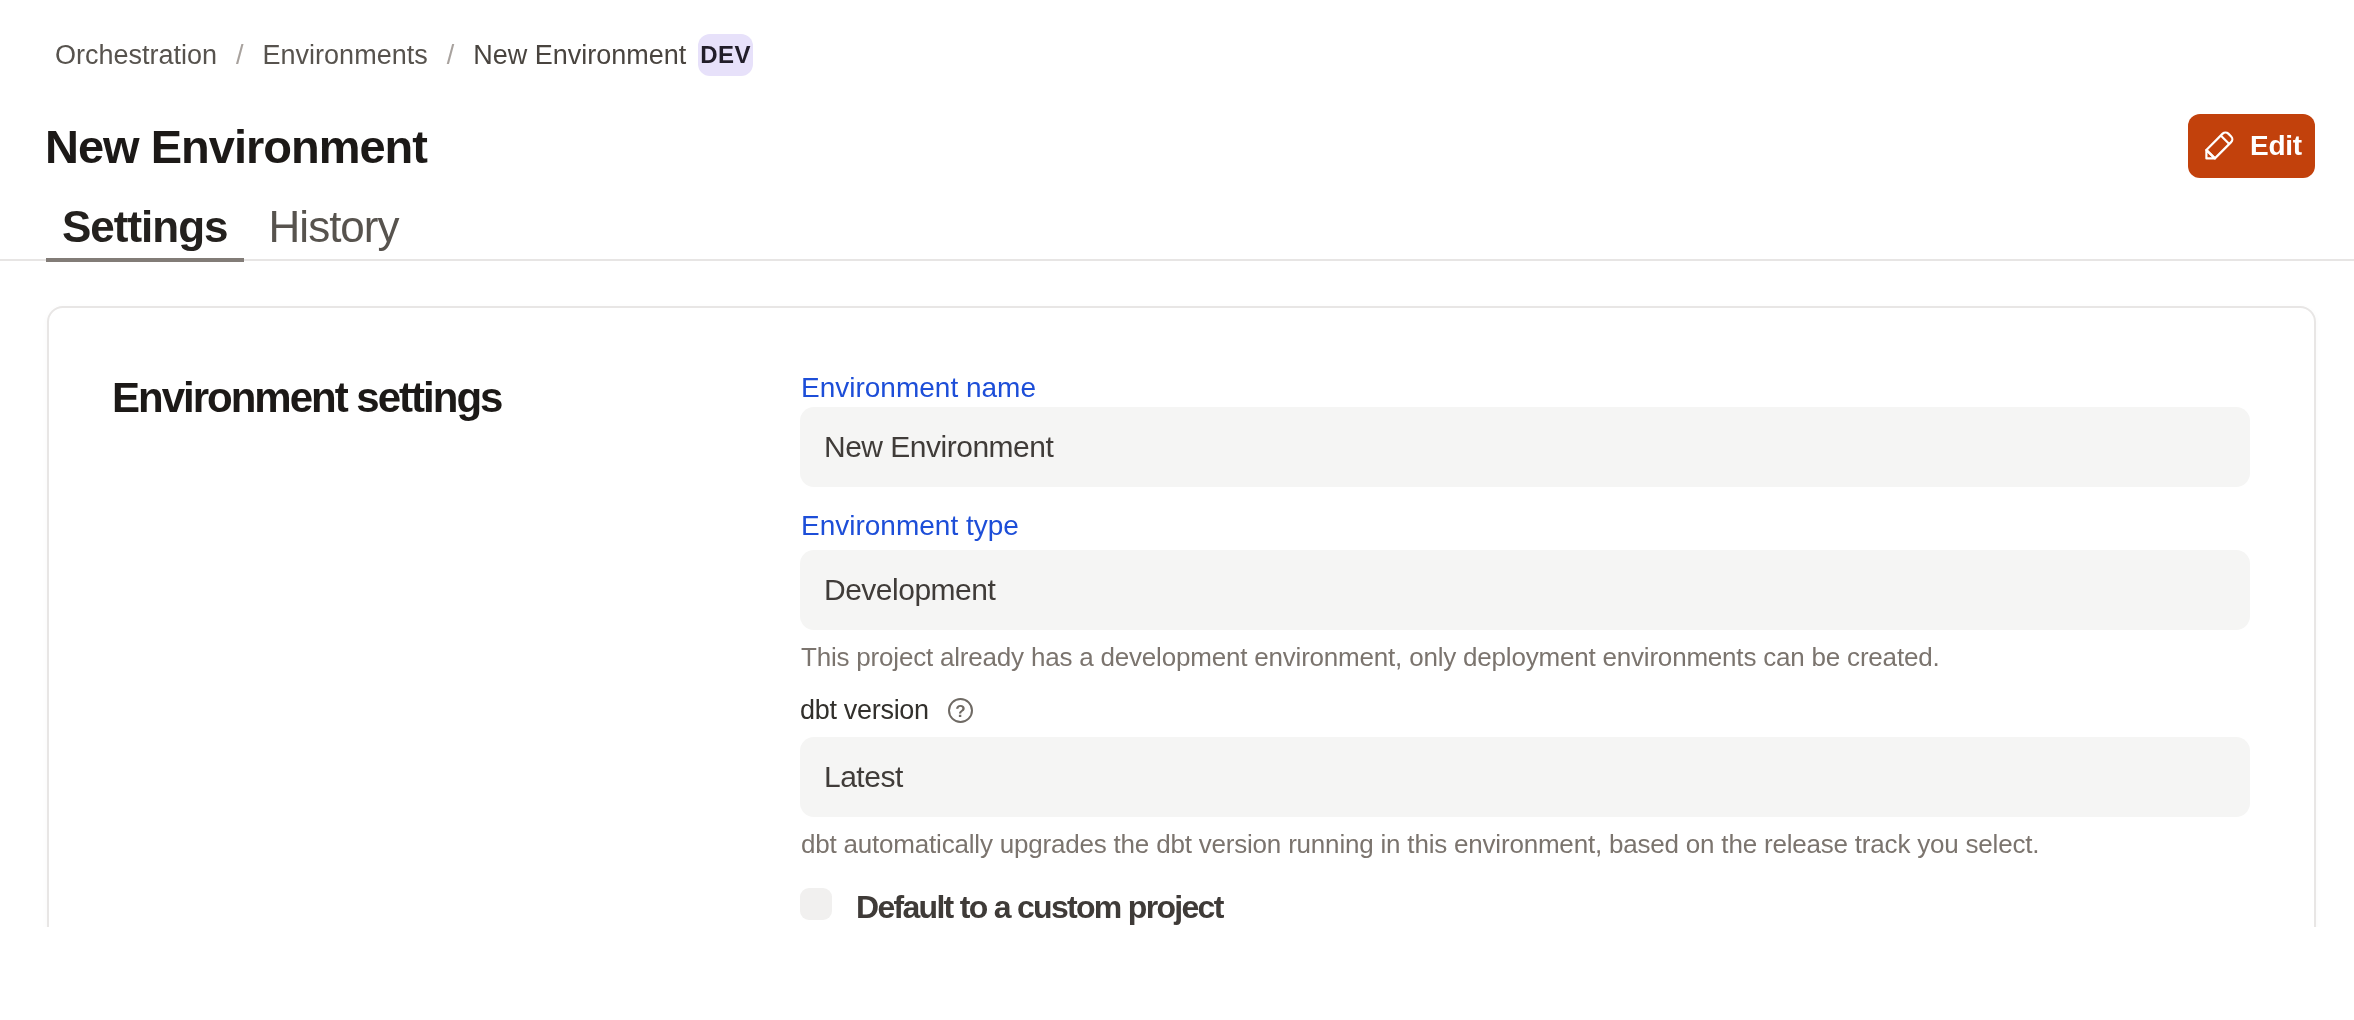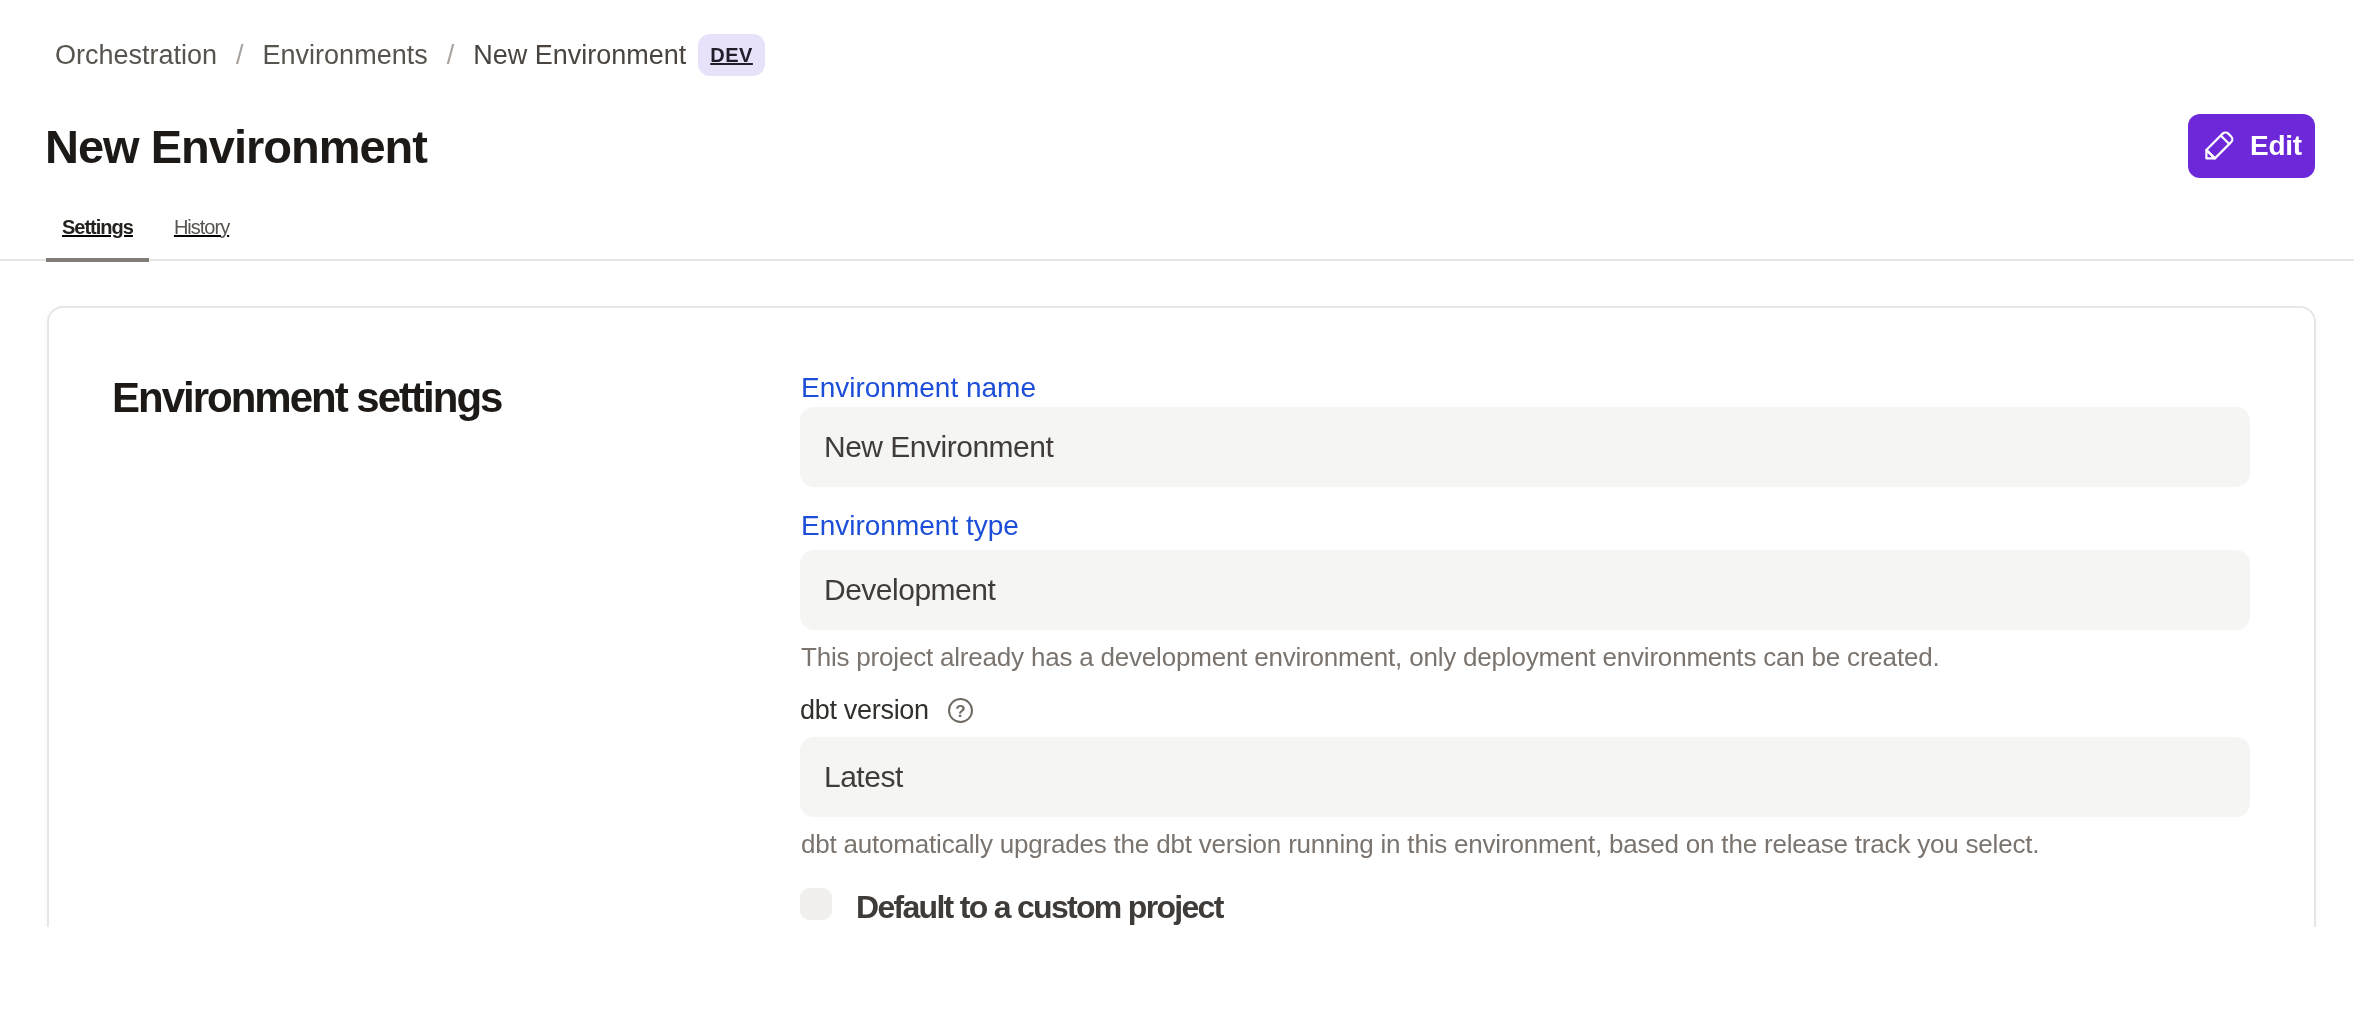--- a/index.html
+++ b/index.html
@@ -4,32 +4,32 @@
 <style>
   * { margin:0; padding:0; box-sizing:border-box; }
   html,body { width:2354px; height:1020px; background:#ffffff; font-family:"Liberation Sans",sans-serif; }
   .abs { position:absolute; }
   .page { position:relative; width:2354px; height:927px; overflow:hidden; }
 
   
   .crumbs { left:55px; top:32px; height:46px; display:flex; align-items:center; font-size:27px; color:#57534e; white-space:nowrap; }
   .crumbs .sep { color:#a8a29e; margin:0 19px; }
   .crumbs .cur { color:#49443f; }
-  .badge { display:inline-flex; align-items:center; justify-content:center; margin-left:12px; height:42px; padding:0 12px; background:#e7e1fa; border-radius:12px; font-size:20px; font-weight:bold; color:#211d29; letter-spacing:0.5px;text-decoration:underline; }
+  .badge { display:inline-flex; align-items:center; justify-content:center; margin-left:12px; height:42px; padding:0 2px; background:#e7e1fa; border-radius:12px; font-size:24px; font-weight:bold; color:#211d29; letter-spacing:0.5px; }
 
   
   .title { left:45px; top:123px; font-size:47px; font-weight:bold; color:#1c1917; line-height:47px; letter-spacing:-1px; }
 
   
-  .editbtn { left:2188px; top:114px; width:127px; height:64px; background:#6d28d9; border-radius:12px; }
+  .editbtn { left:2188px; top:114px; width:127px; height:64px; background:#c2410c; border-radius:12px; }
   .editbtn svg { position:absolute; left:16px; top:13px; }
   .editbtn span { position:absolute; left:62px; top:18px; color:#ffffff; font-size:28px; font-weight:bold; line-height:28px; letter-spacing:-0.3px; }
 
   
-  .tabs { left:46px; top:211px; display:flex; font-size:20px; letter-spacing:-1px; z-index:2;text-decoration:underline; }
+  .tabs { left:46px; top:211px; display:flex; font-size:44px; letter-spacing:-1px; z-index:2; }
   .tab { padding:0 16px 15px 16px; line-height:32px; }
   .tab.active { color:#24211e; font-weight:bold; border-bottom:4px solid #827c77; }
   .tab.rest { color:#57534e; margin-left:25px; padding:0 0 15px 0; }
   .tabline { left:0; top:259px; width:2354px; height:2px; background:#e7e5e4; }
 
   
   .card { left:47px; top:306px; width:2269px; height:687px; background:#ffffff; border:2px solid #e8e6e5; border-radius:16px; box-shadow:0 2px 6px rgba(0,0,0,0.03); }
   .cardhead { left:112px; top:377px; font-size:42px; font-weight:bold; color:#1c1917; line-height:42px; letter-spacing:-2px; }
 
   

